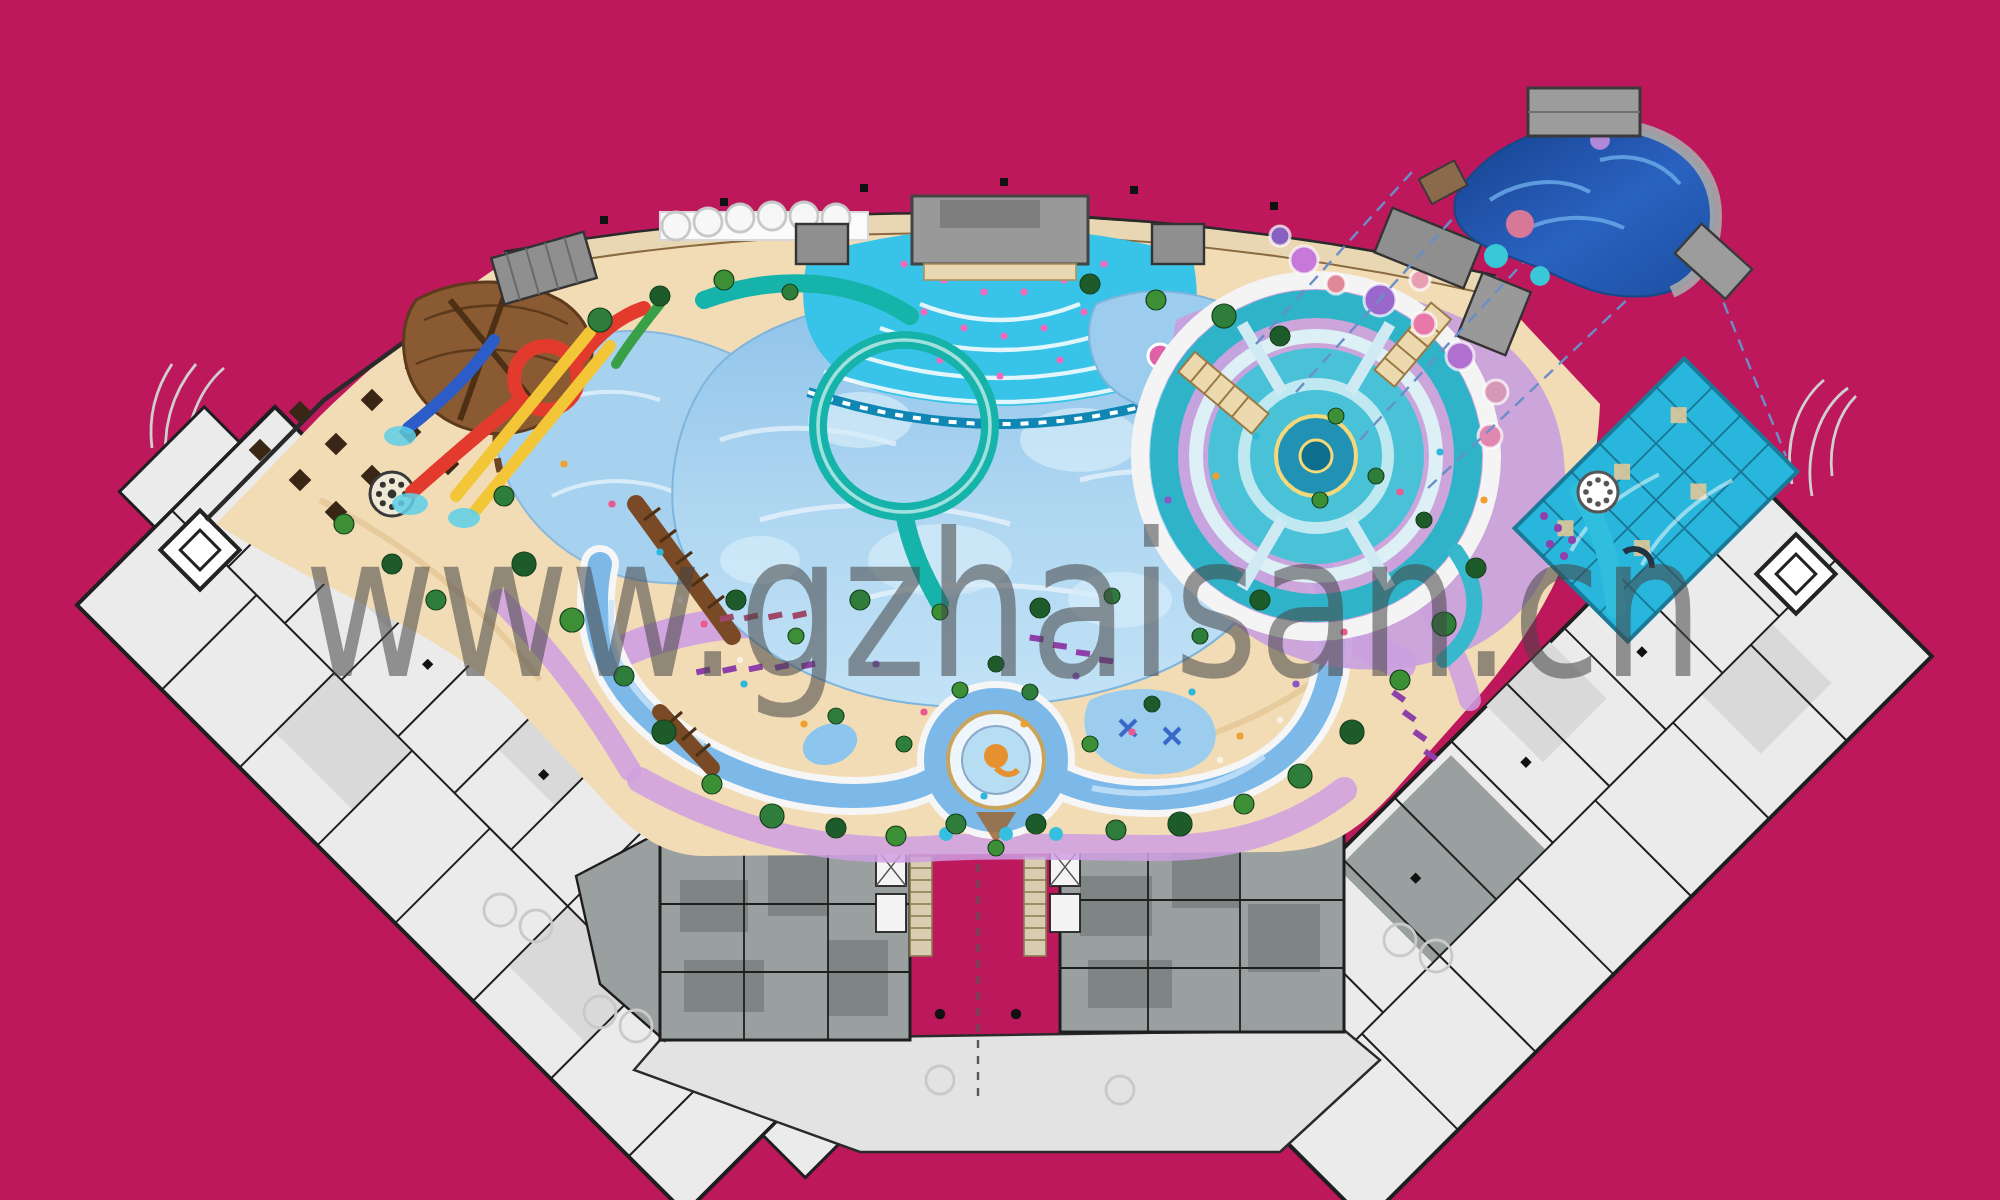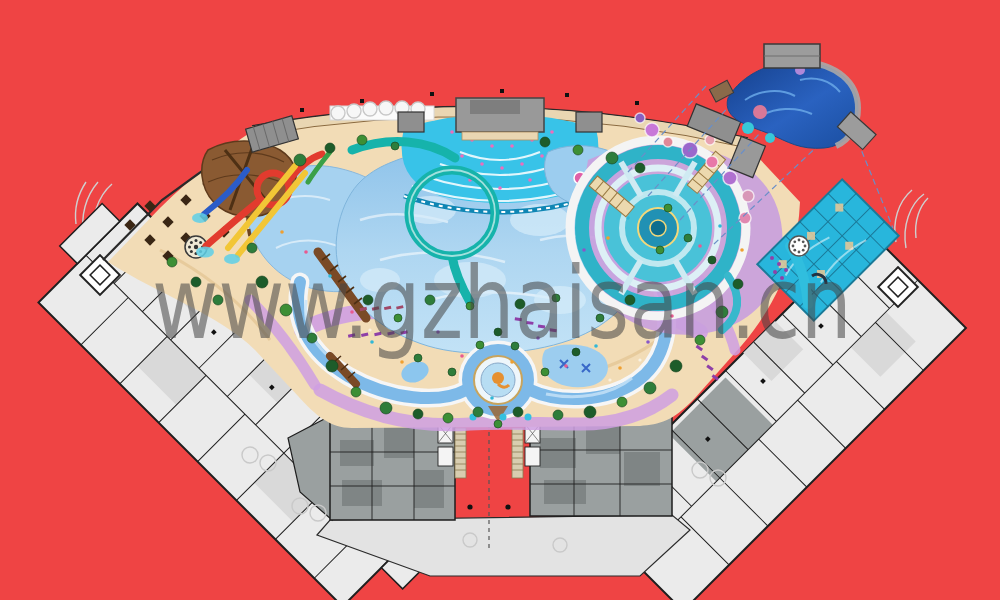--- a/index.html
+++ b/index.html
@@ -1,16 +1,16 @@
 <!DOCTYPE html>
 <html><head>
 <meta charset="utf-8">
 <style>
   html,body{margin:0;padding:0;background:#ffffff;font-family:"DejaVu Sans",sans-serif;}
-  .stage{position:relative;width:1000px;height:600px;background:#ef4444;overflow:hidden;}
+  .stage{position:relative;width:1000px;height:600px;background:#be185d;overflow:hidden;}
   svg{display:block;}
   text.wm{font-family:"DejaVu Sans",sans-serif;font-weight:400;}
 </style>
 </head>
 <body>
 
 <div class="stage">
 <svg width="1000" height="600" viewBox="0 0 1000 600">
 <defs>
   <linearGradient id="poolGrad" x1="0" y1="0" x2="0" y2="1">

